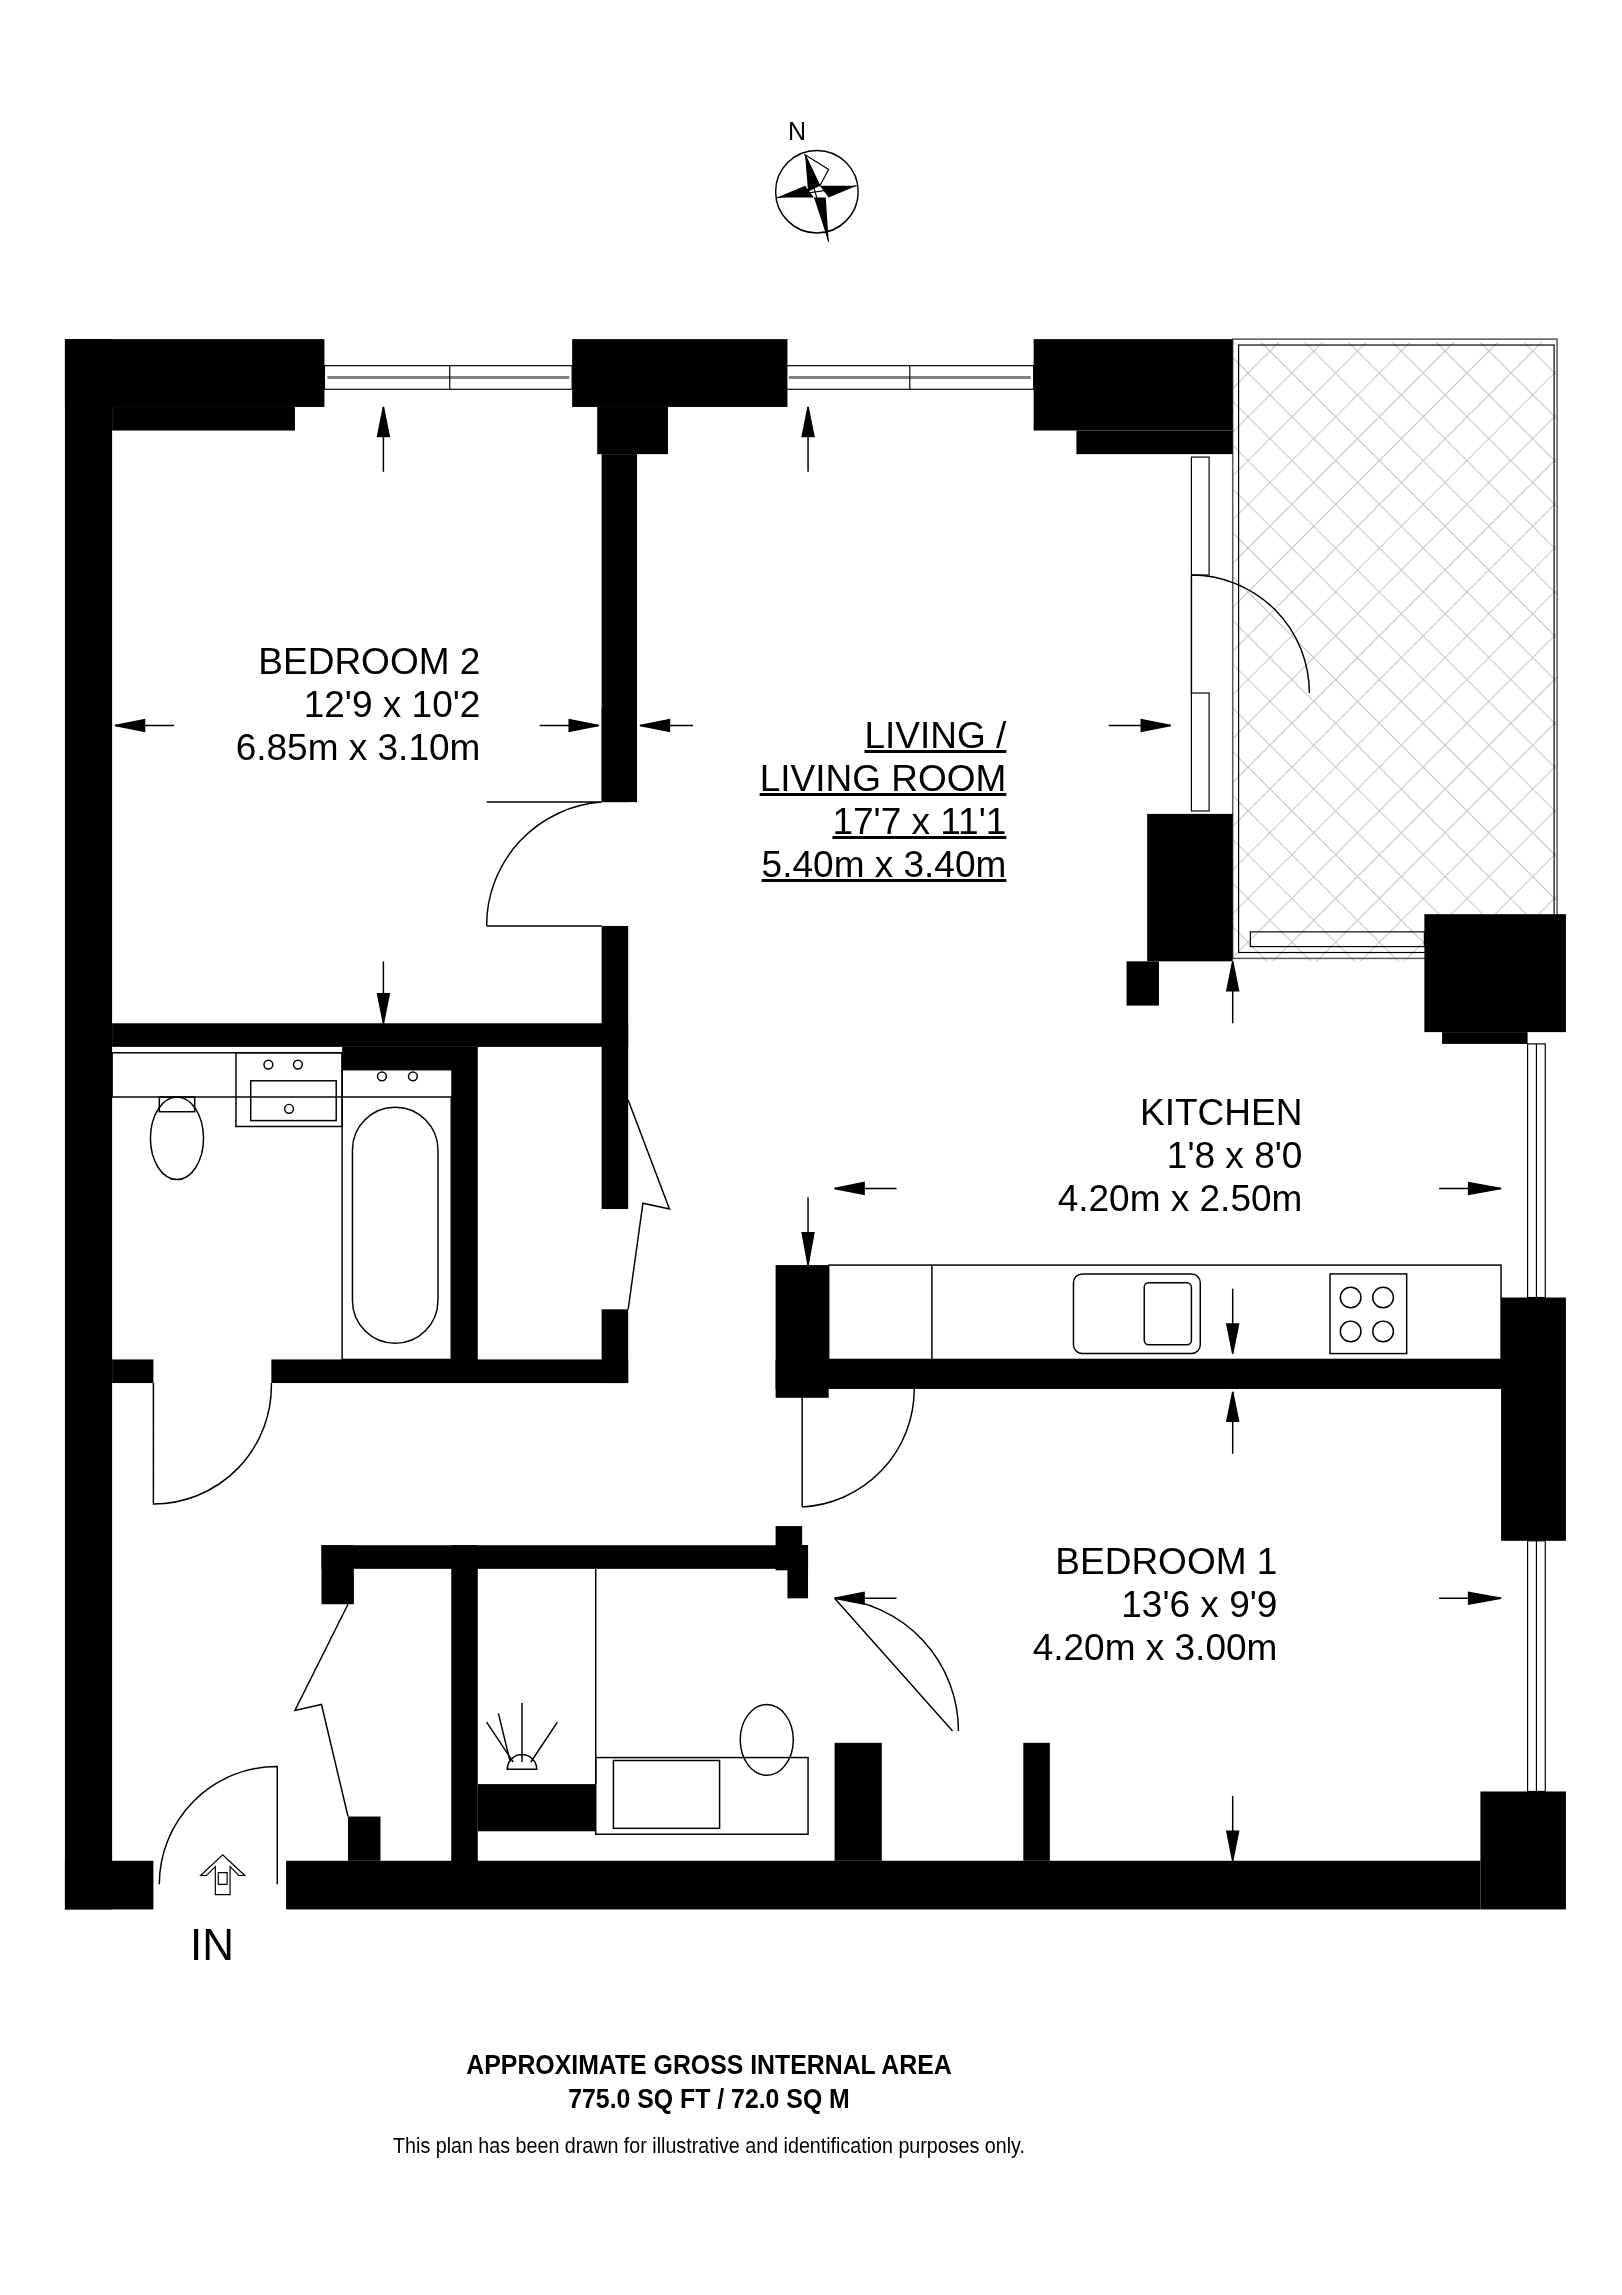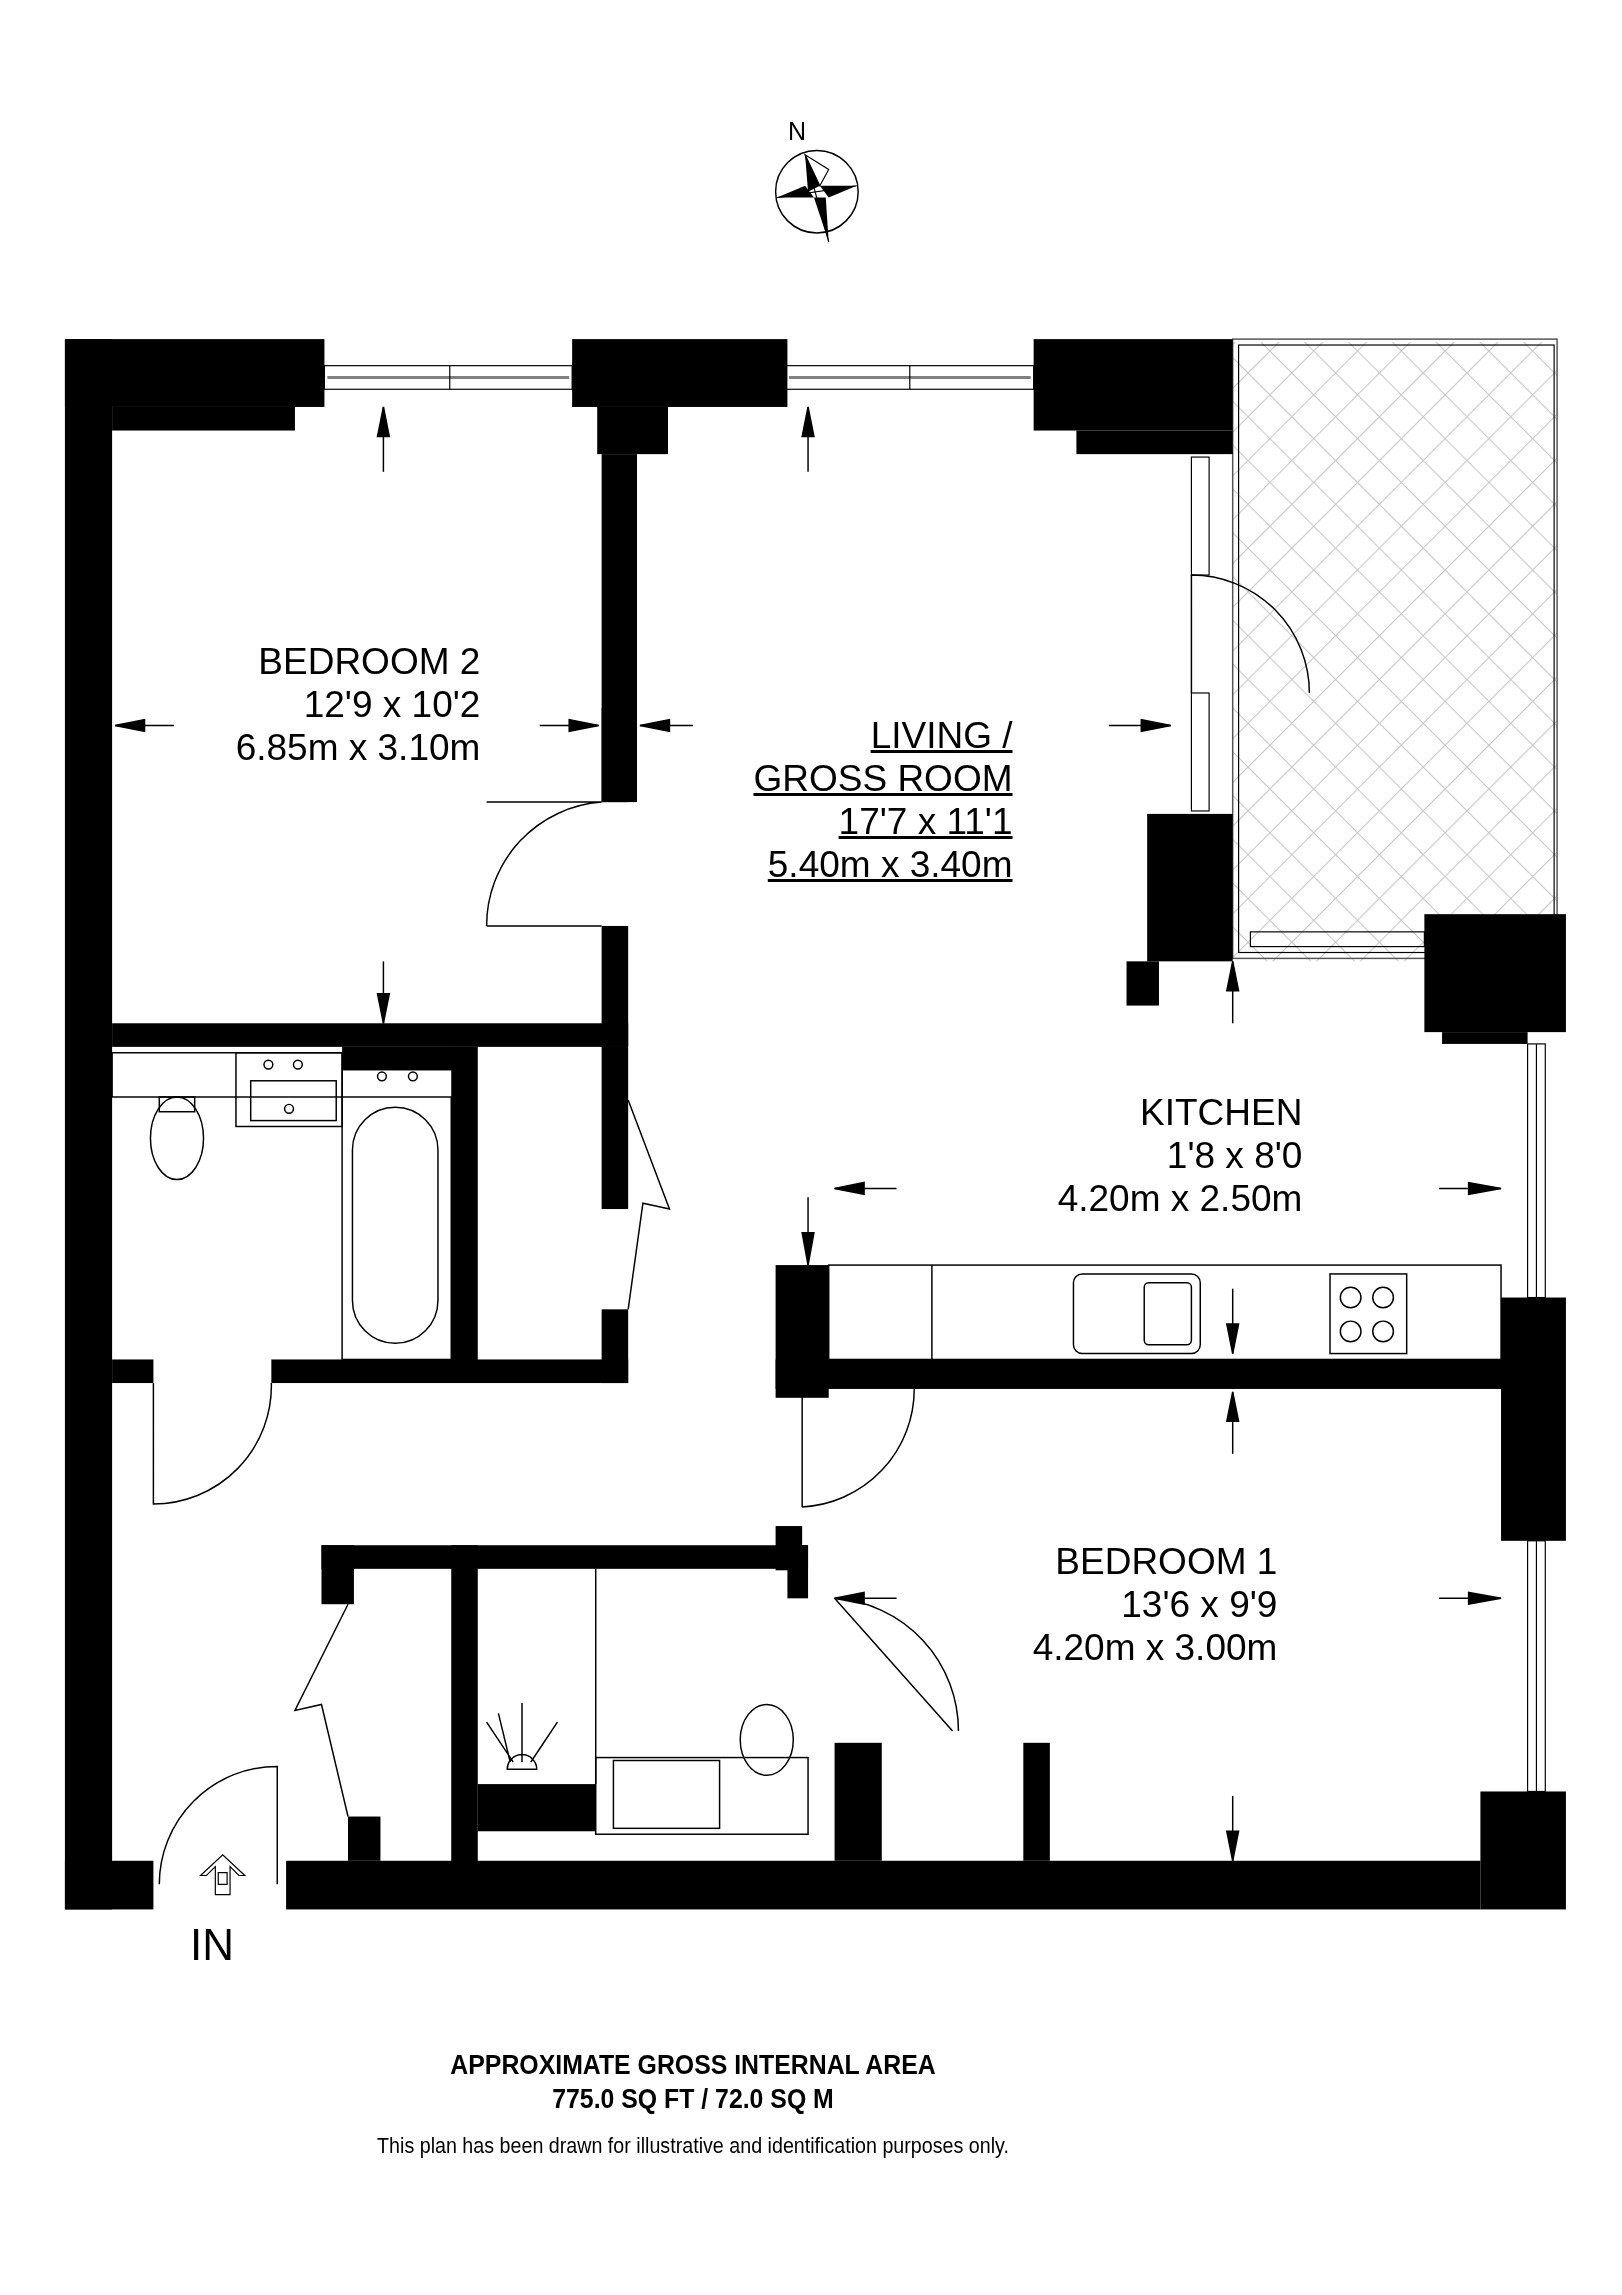--- a/index.html
+++ b/index.html
@@ -2,21 +2,21 @@
 <html style="font-size:11.8px"><head>
 <meta charset="utf-8">
 <style>
   html, body { margin:0; padding:0; background:#ffffff; }
   body { width:1622px; height:2295px; position:relative; overflow:hidden; font-family:"Liberation Sans", sans-serif; color:#000; }
   #plan { position:absolute; left:0; top:0; width:1622px; height:2295px; }
   .room-label { position:absolute; text-align:right; font-family:"Liberation Sans", sans-serif; font-size:37px; line-height:43px; color:#000; white-space:nowrap; transform:translateX(-50%); }
   .room-label div { display:block; }
   #compass-n { position:absolute; left:788px; top:117px; font-size:25px; font-family:"Liberation Sans", sans-serif; }
   #entrance-label { position:absolute; left:190px; top:1920px; font-size:44px; font-family:"Liberation Sans", sans-serif; }
-  #footer { position:absolute; left:0; width:1386px; top:2048px; text-align:center; }
+  #footer { position:absolute; left:16px; width:1386px; top:2048px; text-align:center; }
   #footer .area-title, #footer .area-value { font-family:"Liberation Sans", sans-serif; font-weight:bold; font-size:27px; line-height:34px; transform:scaleX(0.92); }
   #footer .disclaimer { font-family:"Liberation Sans", sans-serif; font-size:21.4px; margin-top:17.7px; transform:scaleX(0.92); }
 </style>
 </head>
 <body>
 
 <svg id="plan" viewBox="0 0 1100 1556.5" xmlns="http://www.w3.org/2000/svg">
   <defs>
     <pattern id="hatch" width="21" height="21" patternUnits="userSpaceOnUse" patternTransform="rotate(45)">
       <line x1="0" y1="0" x2="0" y2="21" stroke="#c8c8c8" stroke-width="1.5"></line>
@@ -193,21 +193,21 @@
 <div id="compass-n">N</div>
 
 <div class="room-label" style="left:358px; top:640px;">
   <div>BEDROOM 2</div>
   <div>12'9 x 10'2</div>
   <div>6.85m x 3.10m</div>
 </div>
 
 <div class="room-label" style="left:883px; top:714px;text-decoration:underline;">
   <div>LIVING /</div>
-  <div>GROSS ROOM</div>
+  <div>LIVING ROOM</div>
   <div>17'7 x 11'1</div>
   <div>5.40m x 3.40m</div>
 </div>
 
 <div class="room-label" style="left:1180px; top:1091px;">
   <div>KITCHEN</div>
   <div>1'8 x 8'0</div>
   <div>4.20m x 2.50m</div>
 </div>
 

